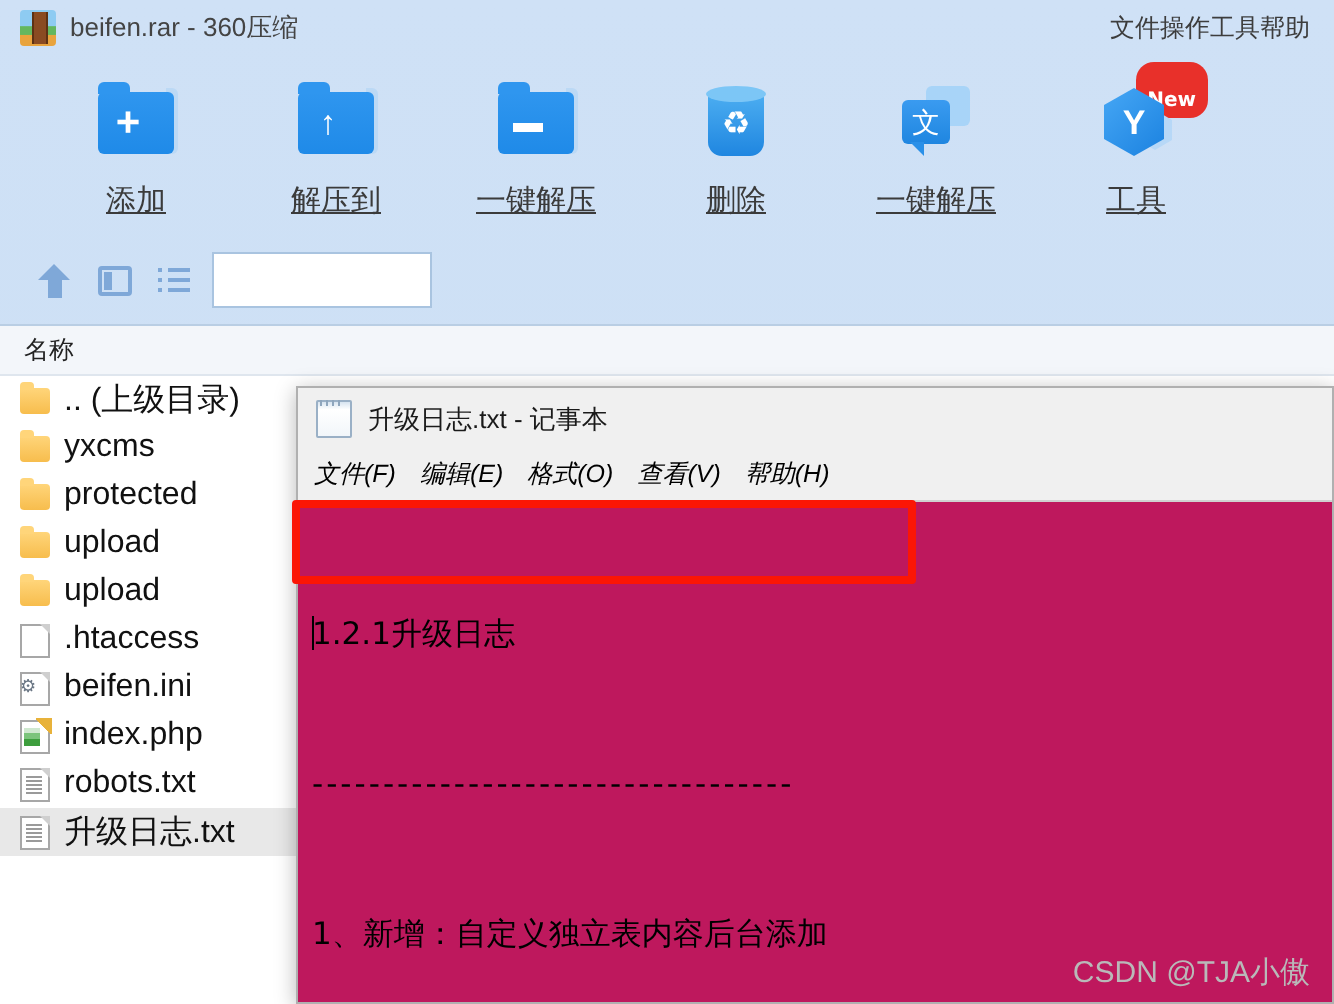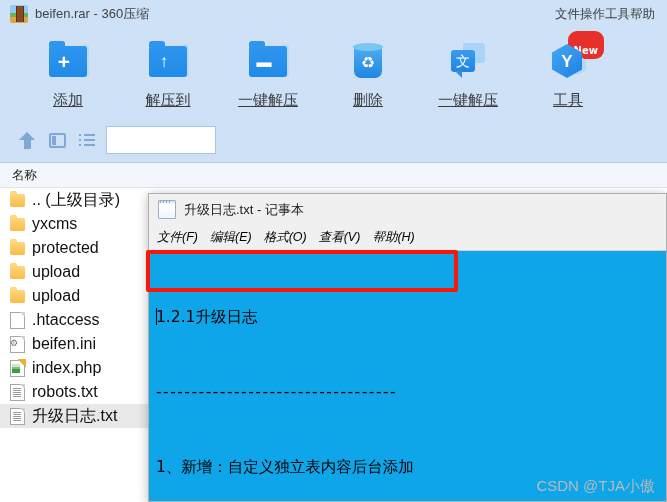--- a/index.html
+++ b/index.html
@@ -484,21 +484,21 @@
   }
   .np-menu-item {
     font-size: 12.5px;
     color: #000;
     cursor: default;
   }
   #np-body {
     position: absolute;
     left: 0; top: 56px;
     right: 0; bottom: 0;
-    background: #0ea5e9;
+    background: #be185d;
     border-top: 1px solid #d0d0d0;
     padding: 4px 0 0 4px;
     box-sizing: border-box;
     overflow: hidden;
   }
   #np-text {
     font-family: "DejaVu Sans", "Liberation Sans", sans-serif;
     font-size: 15.5px;
     line-height: 25px;
     color: #000;

